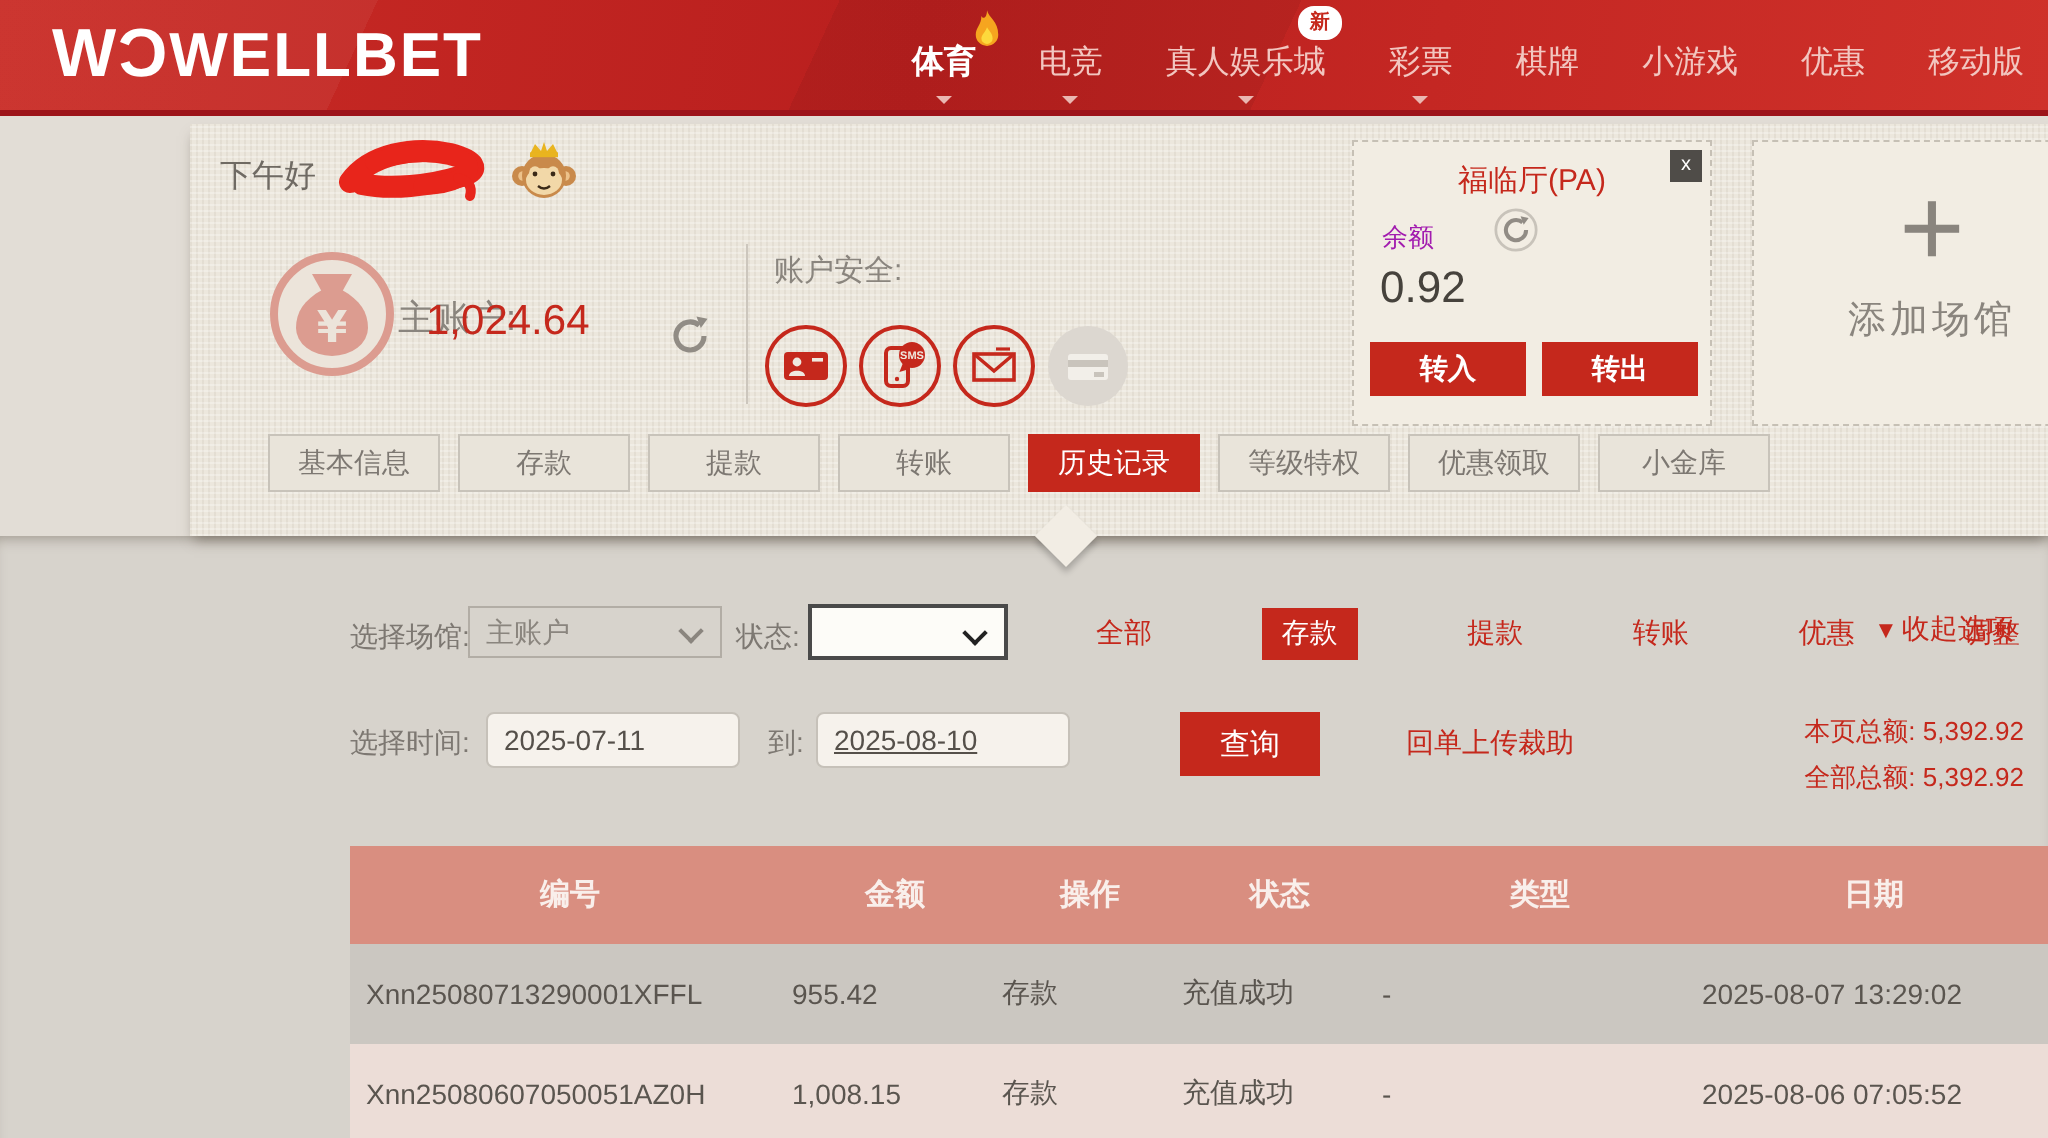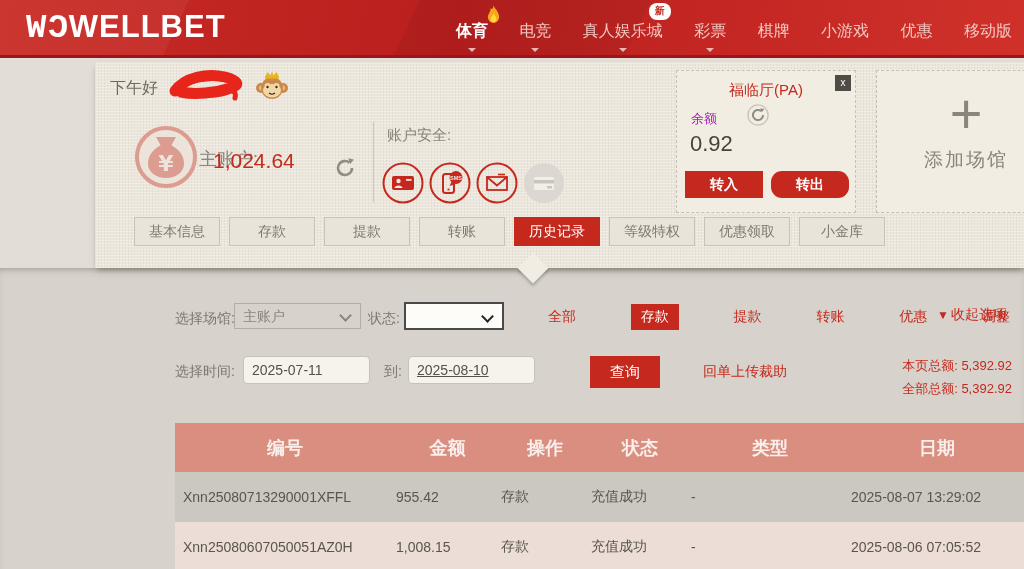--- a/index.html
+++ b/index.html
@@ -6,21 +6,21 @@
   body{font-family:"Liberation Sans","DejaVu Sans",sans-serif;}
   .screen{position:relative;width:1024px;height:569px;overflow:hidden;
     background:linear-gradient(#e2ddd6 0,#e2ddd6 268px,#d7d3cc 268px,#d7d3cc 100%);}
   
   .nav{position:absolute;left:0;top:0;width:1024px;height:55px;
     background:linear-gradient(100deg,#c92b25 0%,#b91f1e 45%,#c42723 70%,#cf312a 100%);
     border-bottom:3px solid #9d141a;z-index:10;}
   .nav:before{content:"";position:absolute;inset:0;
     background:linear-gradient(115deg,rgba(255,255,255,0.05) 0 18%,transparent 18% 40%,rgba(0,0,0,0.06) 40% 62%,transparent 62%);}
   .logo{position:absolute;left:26px;top:7px;color:#fff;font-size:31px;font-weight:bold;letter-spacing:1px;line-height:40px;}
-  .logo .mark{font-weight:800;font-size:34px;font-family:Liberation Mono, monospace;}
+  .logo .mark{font-weight:800;font-size:34px;}
   .nav-items{position:absolute;left:436px;right:0;top:0;height:50px;display:flex;align-items:center;justify-content:space-between;padding:6px 12px 0 20px;}
   .nav-item{position:relative;color:#f2c6c0;font-size:16px;cursor:pointer;white-space:nowrap;}
   .nav-item.active .nav-label{color:#ffffff;font-weight:bold;}
   .nav-item .flame{position:absolute;top:-16px;right:-13px;}
   .nav-item .new-badge{position:absolute;top:-18px;right:-8px;background:#fff;color:#c5281c;font-size:10px;font-weight:bold;padding:1px 6px 2px;border-radius:8px;}
   .nav-item .caret{position:absolute;left:50%;bottom:-14px;margin-left:-4px;width:0;height:0;border:4px solid transparent;border-top-color:#eab7b1;}
   
   .panel{position:absolute;left:95px;top:62px;width:929px;height:206px;
     background-color:#ece7dd;
     background-image:repeating-linear-gradient(0deg,rgba(255,255,255,0.28) 0 1px,transparent 1px 3px),
@@ -47,21 +47,21 @@
   
   .venue-card{position:absolute;left:676px;top:70px;width:178px;height:141px;background:#f2ede3;
     border:1px dashed #c6c0b5;z-index:4;}
   .venue-close{position:absolute;top:4px;right:4px;width:16px;height:16px;background:#4f4c48;color:#fff;
     font-size:10px;line-height:15px;text-align:center;cursor:pointer;}
   .venue-title{position:absolute;left:0;right:0;top:10px;text-align:center;color:#c5281c;font-size:15px;}
   .venue-bal-label{position:absolute;left:14px;top:39px;color:#a21caf;font-size:13px;}
   .refresh-venue{position:absolute;left:70px;top:33px;cursor:pointer;}
   .venue-balance{position:absolute;left:13px;top:60px;color:#46423c;font-size:22px;}
   .btn-in{position:absolute;left:8px;top:100px;width:78px;}
-  .btn-out{position:absolute;left:94px;top:100px;width:78px;border-radius:11px;}
+  .btn-out{position:absolute;left:94px;top:100px;width:78px;}
   .red-btn{height:27px;background:#c5281c;color:#fff;border:none;font-size:14px;font-weight:bold;
     font-family:inherit;cursor:pointer;}
   .add-venue{position:absolute;left:876px;top:70px;width:178px;height:141px;background:#f2ede3;
     border:1px dashed #c6c0b5;z-index:4;text-align:center;cursor:pointer;}
   .add-plus{margin-top:14px;font-size:56px;font-weight:200;color:#8a857e;line-height:58px;}
   .add-label{margin-top:4px;font-size:19px;color:#8a857e;letter-spacing:2px;}
   
   .lower{position:absolute;left:0;top:268px;width:1024px;height:301px;
     box-shadow:inset 0 5px 7px -4px rgba(100,90,78,0.5);}
   .flt-label{position:absolute;font-size:14px;color:#7d7872;}
@@ -77,21 +77,21 @@
   .type-link.active{background:#c5281c;color:#fff;padding:4px 10px;}
   .collapse{color:#c5281c;font-size:14px;cursor:pointer;white-space:nowrap;}
   .collapse .tri{font-size:12px;margin-right:2px;}
   .date-input{position:absolute;top:88px;width:127px;height:28px;box-sizing:border-box;border:1px solid #c6c1b9;
     border-radius:4px;background:#f6f2ec;color:#55504a;font-size:14px;padding:0 8px;font-family:inherit;}
   .btn-search{position:absolute;left:590px;top:88px;width:70px;height:32px;font-weight:normal;font-size:15px;}
   .receipt-link{position:absolute;left:703px;top:95px;color:#c5281c;font-size:14px;cursor:pointer;}
   .totals{position:absolute;right:12px;top:86px;text-align:right;color:#c5281c;font-size:13px;line-height:23px;}
   
   .histtable{position:absolute;left:175px;top:155px;width:849px;border-collapse:collapse;table-layout:fixed;}
-  .histtable th{height:47px;background:#d98e80;color:#f9efeb;font-size:18px;font-weight:bold;margin-top:40px;}
+  .histtable th{height:47px;background:#d98e80;color:#f9efeb;font-size:15px;font-weight:bold;margin-top:40px;}
   .histtable td{height:48px;font-size:14px;color:#5a554f;text-align:left;}
   .histtable td.c-id{text-align:left;padding-left:8px;}
   .histtable tr.r0 td{background:#cbc7c1;}
   .histtable tr.r1 td{background:#ecddd7;}
 </style>
 </head>
 <body>
 
 <div class="screen">
 

